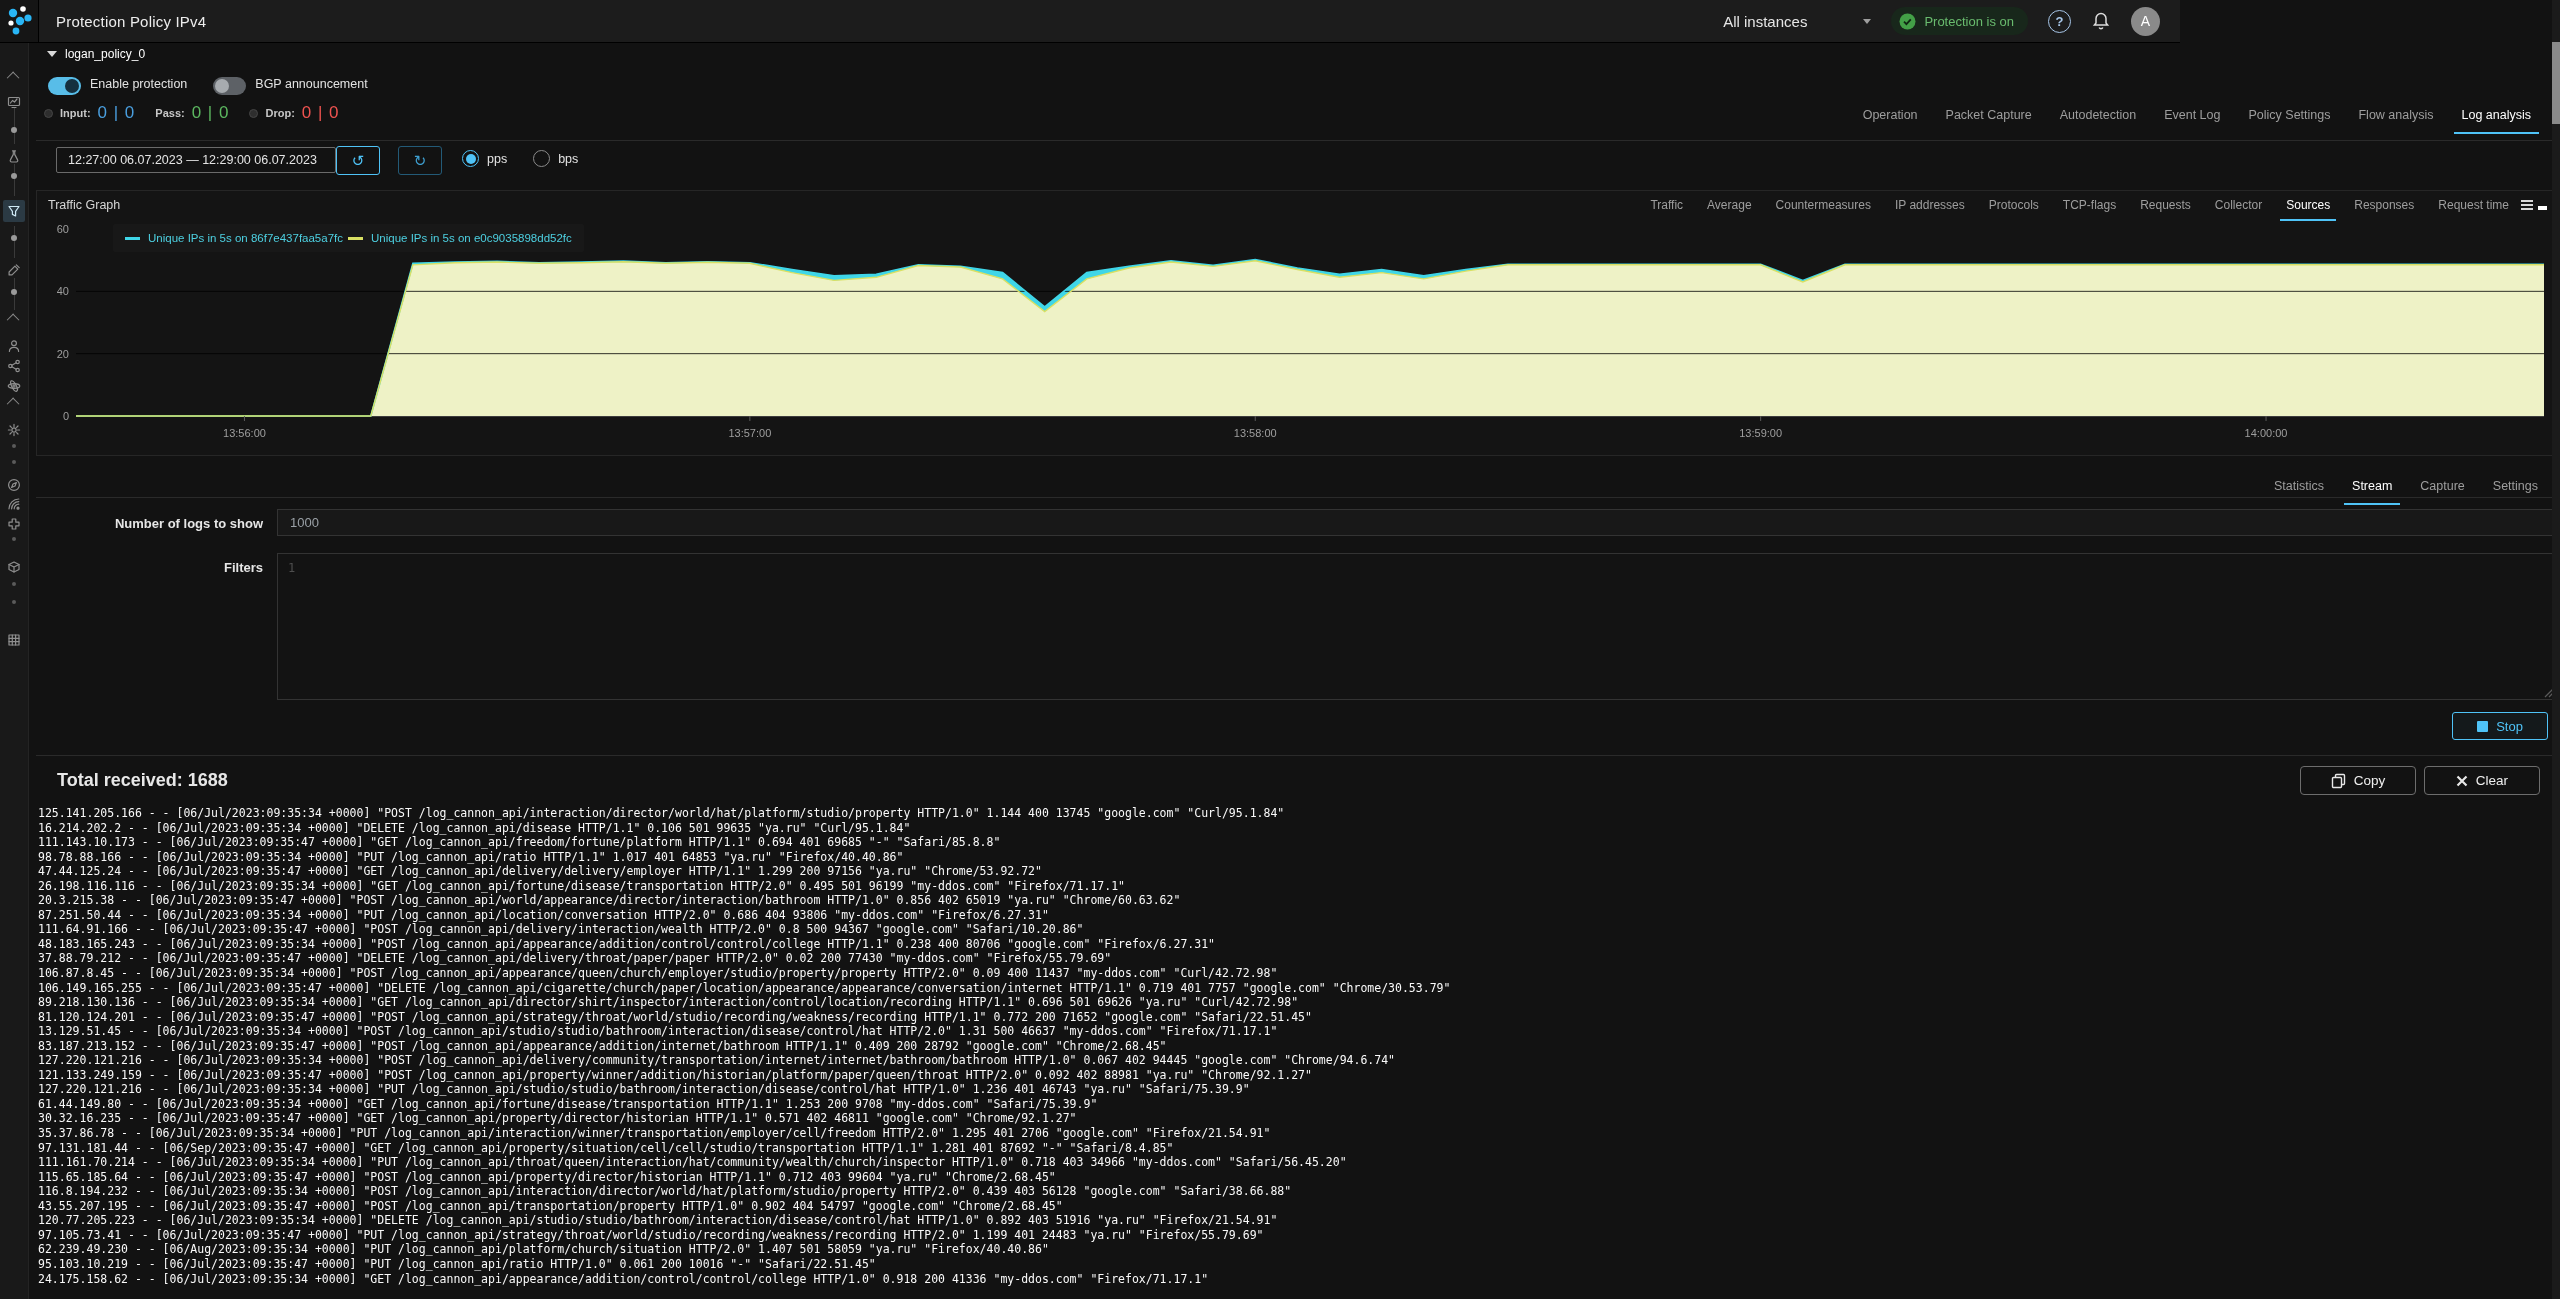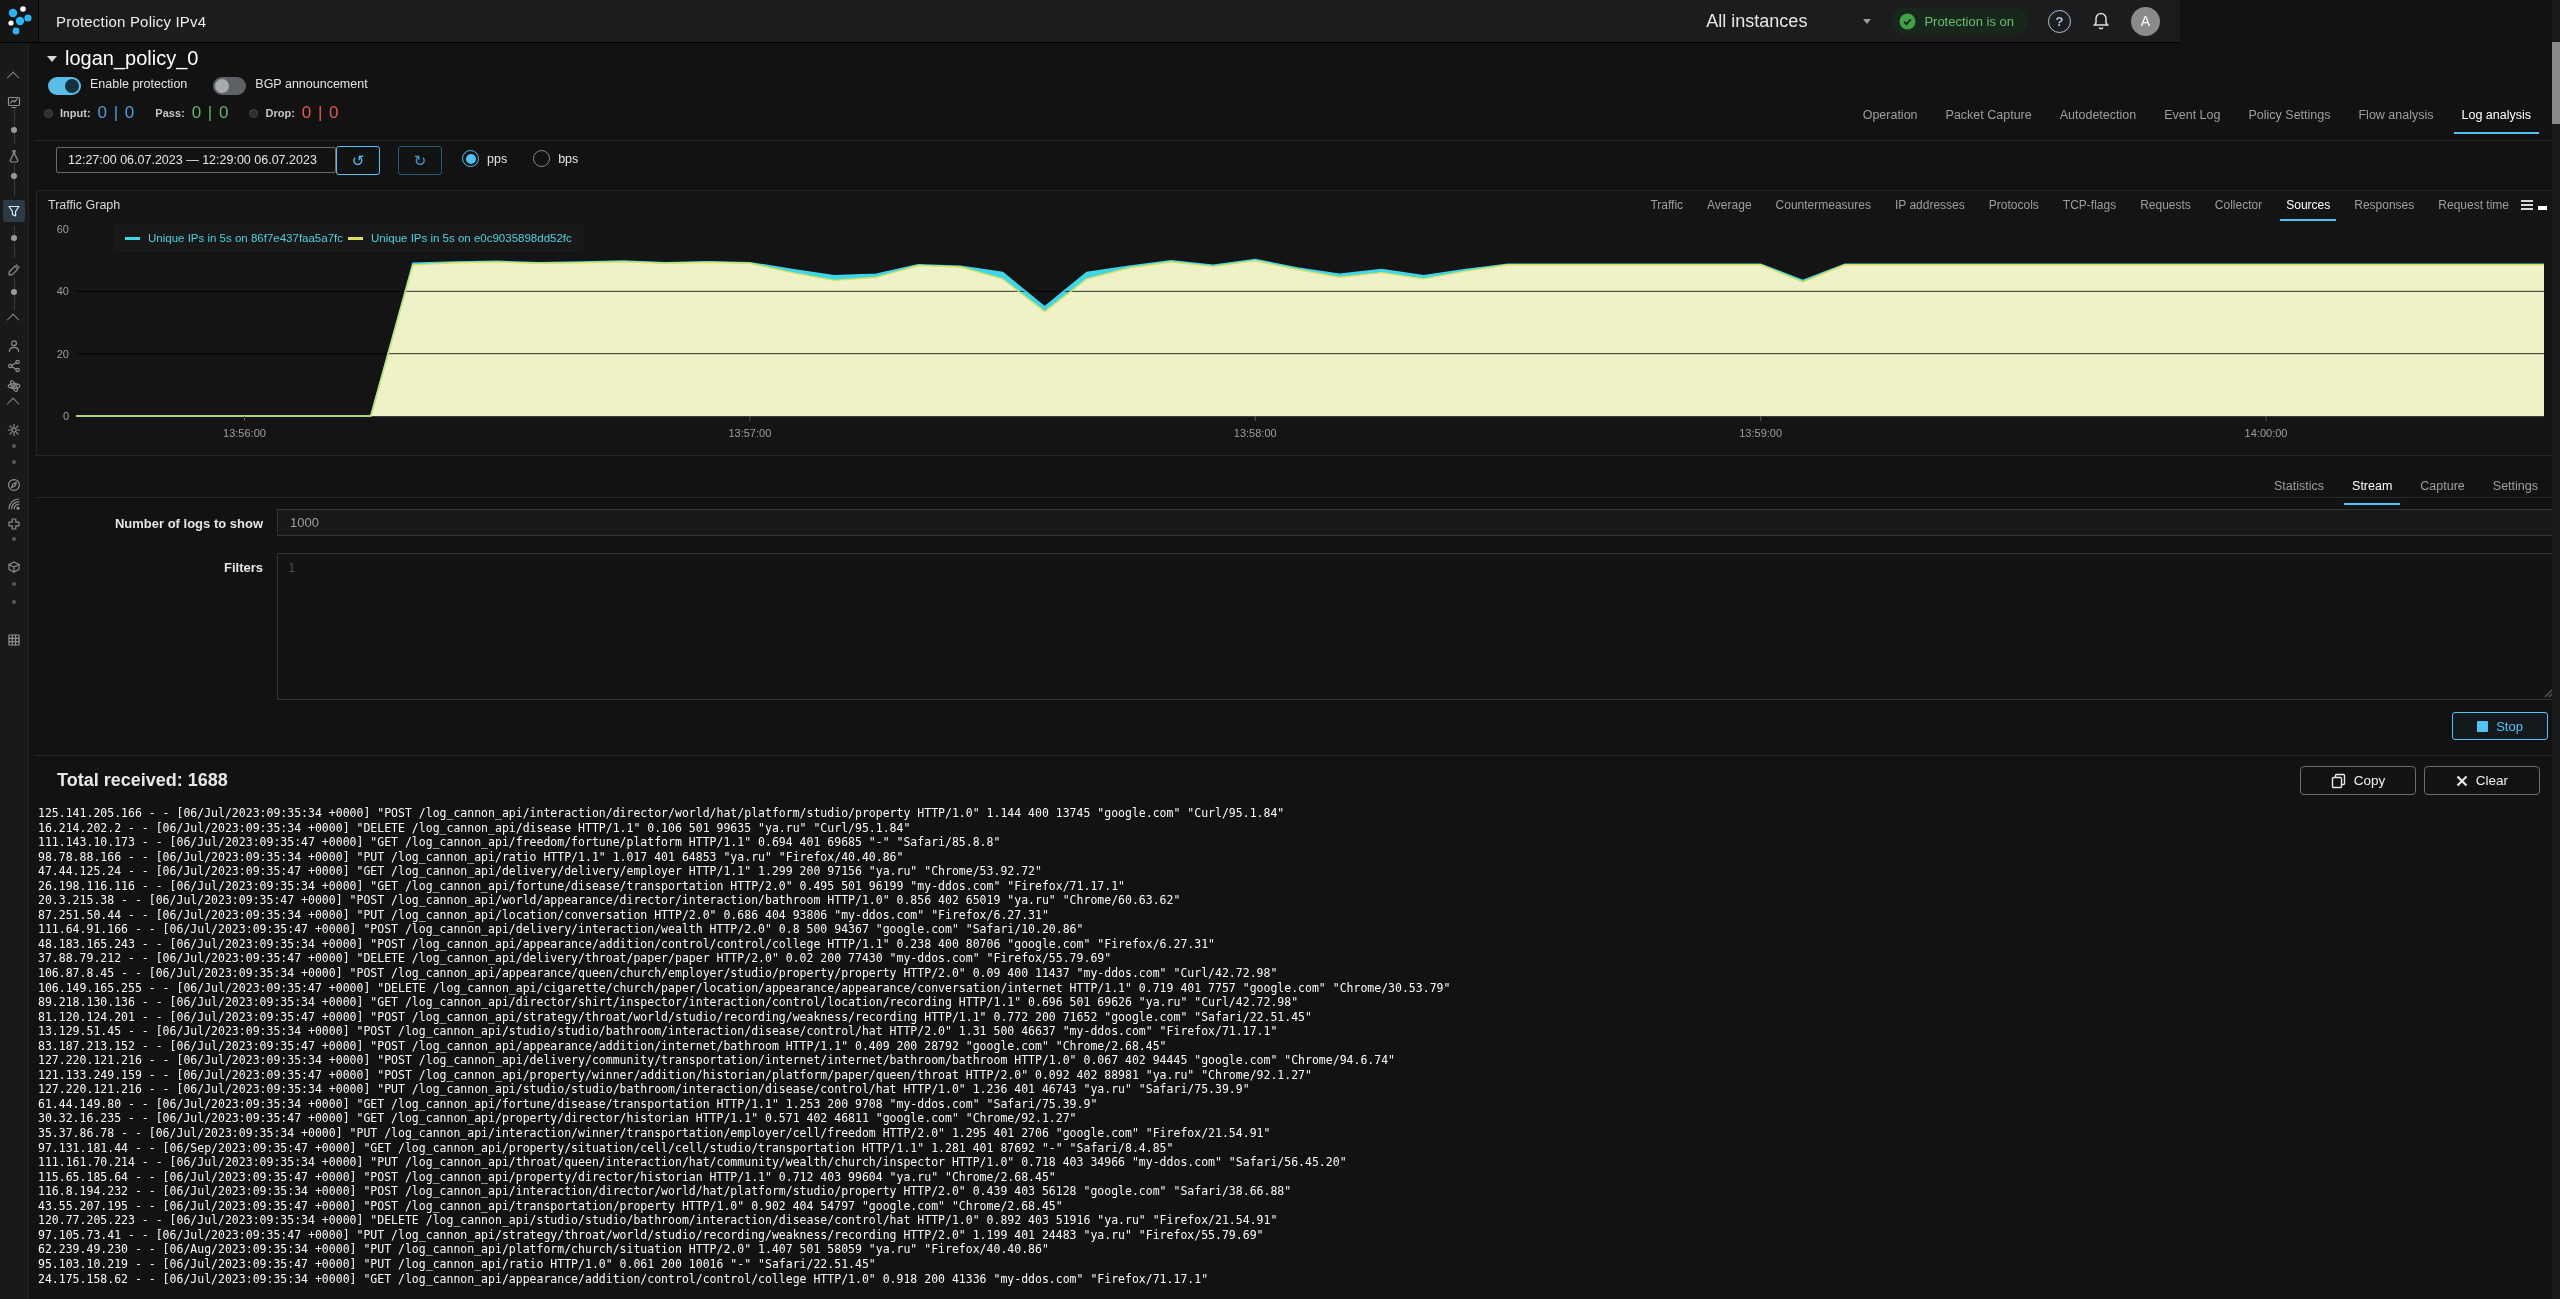--- a/index.html
+++ b/index.html
@@ -3,38 +3,38 @@
 <meta charset="utf-8">
 <style>
   html,body{margin:0;padding:0}
   body{width:2560px;height:1299px;background:#121212;font-family:"Liberation Sans",sans-serif;color:#e0e0e0;overflow:hidden;position:relative}
 
   
   .topbar{position:absolute;top:0;left:0;width:2180px;height:42px;background:#1c1c1c;border-bottom:1px solid #000;display:flex;align-items:center;z-index:6}
   .logo{width:38px;height:42px;background:#151515;border-right:1px solid #000;position:relative;cursor:pointer}
   .page-title{margin-left:17px;font-size:15px;color:#ededed;letter-spacing:.2px}
   .top-right{margin-left:auto;display:flex;align-items:center;gap:20px;padding-right:20px}
-  .instances{display:flex;align-items:center;gap:56px;font-size:18px;color:#e6e6e6;cursor:pointer}
+  .instances{display:flex;align-items:center;gap:56px;font-size:15px;color:#e6e6e6;cursor:pointer}
   .caret-down{width:0;height:0;border-left:4px solid transparent;border-right:4px solid transparent;border-top:5px solid #9e9e9e}
   .pill{display:flex;align-items:center;gap:8px;background:#18271b;border-radius:15px;height:28px;padding:0 14px 0 8px;font-size:13px;color:#69bb6e}
   .help-icon{width:21px;height:21px;border:1.6px solid #a7c6e8;border-radius:50%;color:#a7c6e8;font-size:13px;font-weight:bold;display:flex;align-items:center;justify-content:center;cursor:pointer}
   .avatar{width:29px;height:29px;border-radius:50%;background:#8a8a8a;color:#fff;font-size:14px;display:flex;align-items:center;justify-content:center;cursor:pointer}
 
   
   .sidebar{position:absolute;top:42px;left:0;width:28px;bottom:0;background:#191919;border-right:1px solid #242424;z-index:5}
   .sb-item{position:absolute;left:0;width:28px;display:flex;justify-content:center;align-items:center}
   .sb-item.icon{height:20px;cursor:pointer}
   .sb-item.active{background:#2b3a44;border-radius:2px;left:3px;width:22px;height:22px}
   .sb-chevron{width:8px;height:8px;border-left:1.6px solid #8a8a8a;border-top:1.6px solid #8a8a8a;transform:rotate(45deg) translateY(2px);cursor:pointer}
   .sb-dot{width:4px;height:4px;border-radius:50%;background:#5a5a5a}
   .sb-slider{position:absolute;left:13.5px;width:1px;background:#3a3a3a}
   .sb-slider .knob{position:absolute;left:-2.5px;width:6px;height:6px;border-radius:50%;background:#9a9a9a}
 
   
-  .policy-name{position:absolute;left:47px;top:47px;display:flex;align-items:center;gap:8px;font-size:20px;color:#fff;cursor:pointer}
+  .policy-name{position:absolute;left:47px;top:47px;display:flex;align-items:center;gap:8px;font-size:12px;color:#fff;cursor:pointer}
   .tri-down{width:0;height:0;border-left:5px solid transparent;border-right:5px solid transparent;border-top:6px solid #d8d8d8}
   .toggles{position:absolute;left:48px;top:77px;display:flex;gap:26px;align-items:center}
   .toggle{display:flex;gap:9px;cursor:pointer}
   .track{width:33px;height:18px;border-radius:9px;position:relative}
   .track.on{background:#58bde8}
   .track.off{background:#5d6166}
   .knob2{position:absolute;top:2px;width:14px;height:14px;border-radius:50%}
   .track.on .knob2{right:2px;background:#15303f}
   .track.off .knob2{left:2px;background:#a7abaf}
   .toggle .lbl{font-size:12.5px;color:#e3e3e3}

